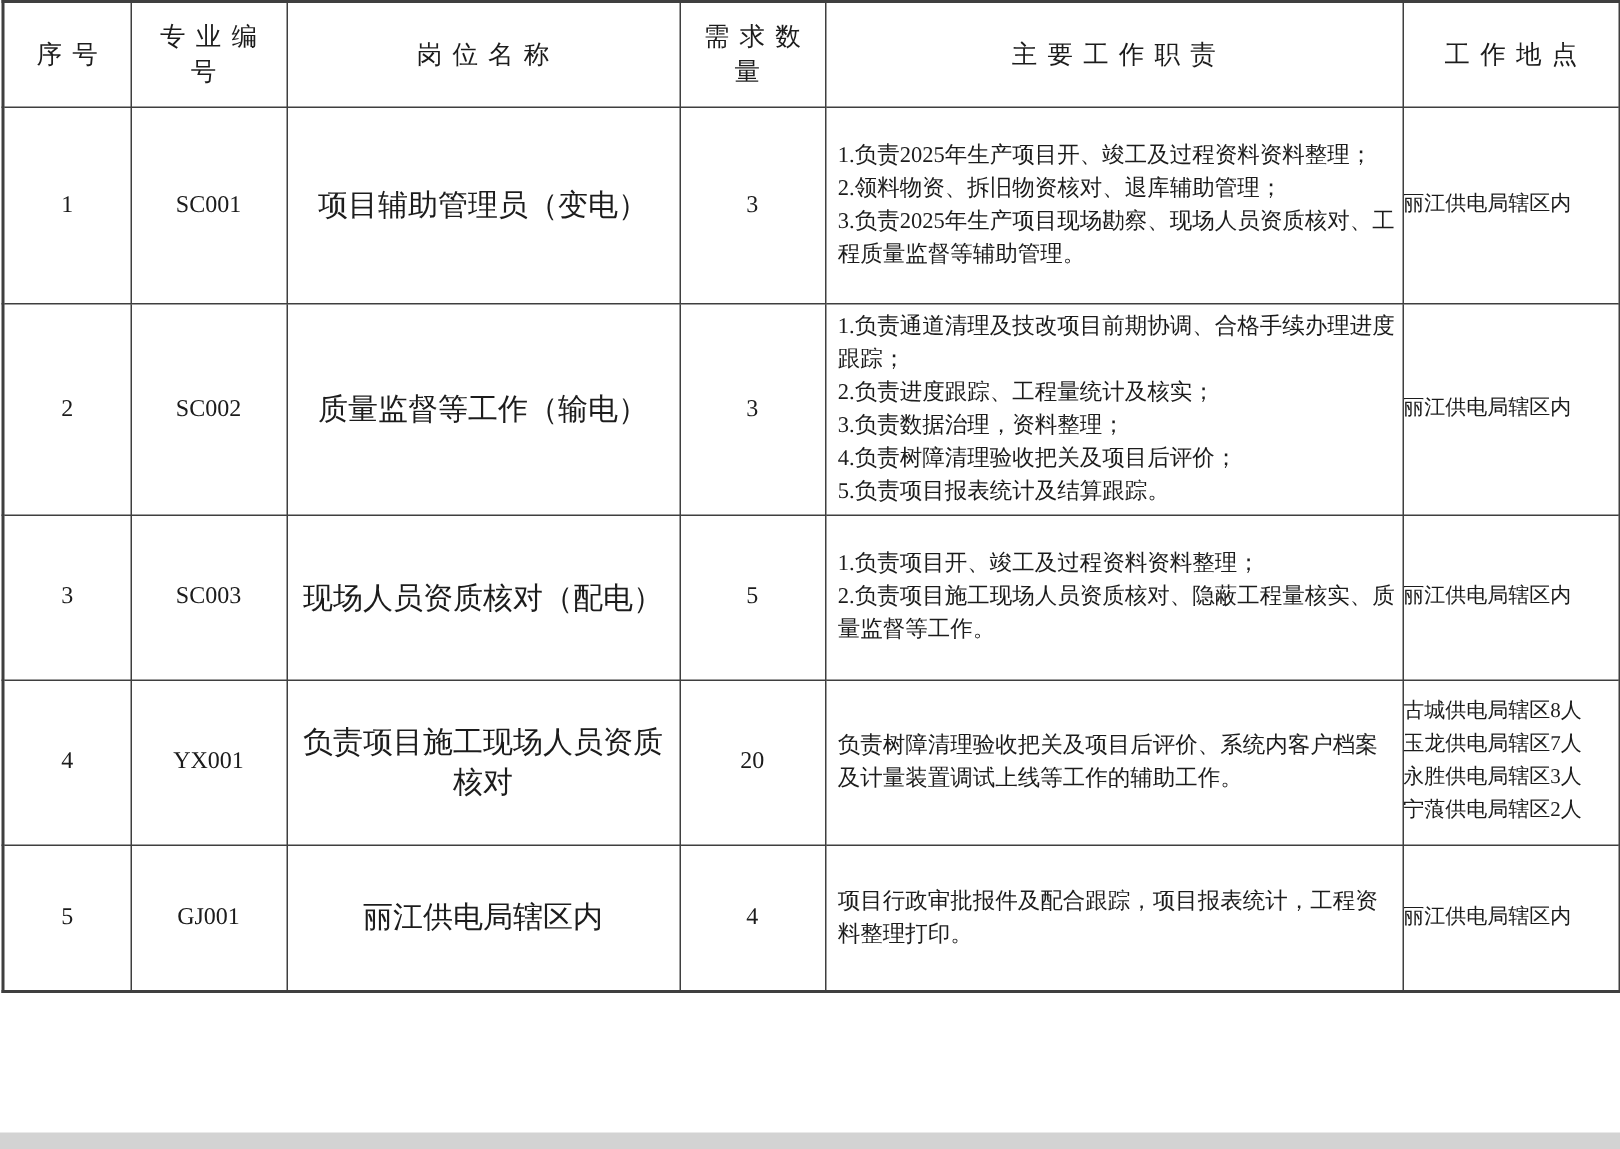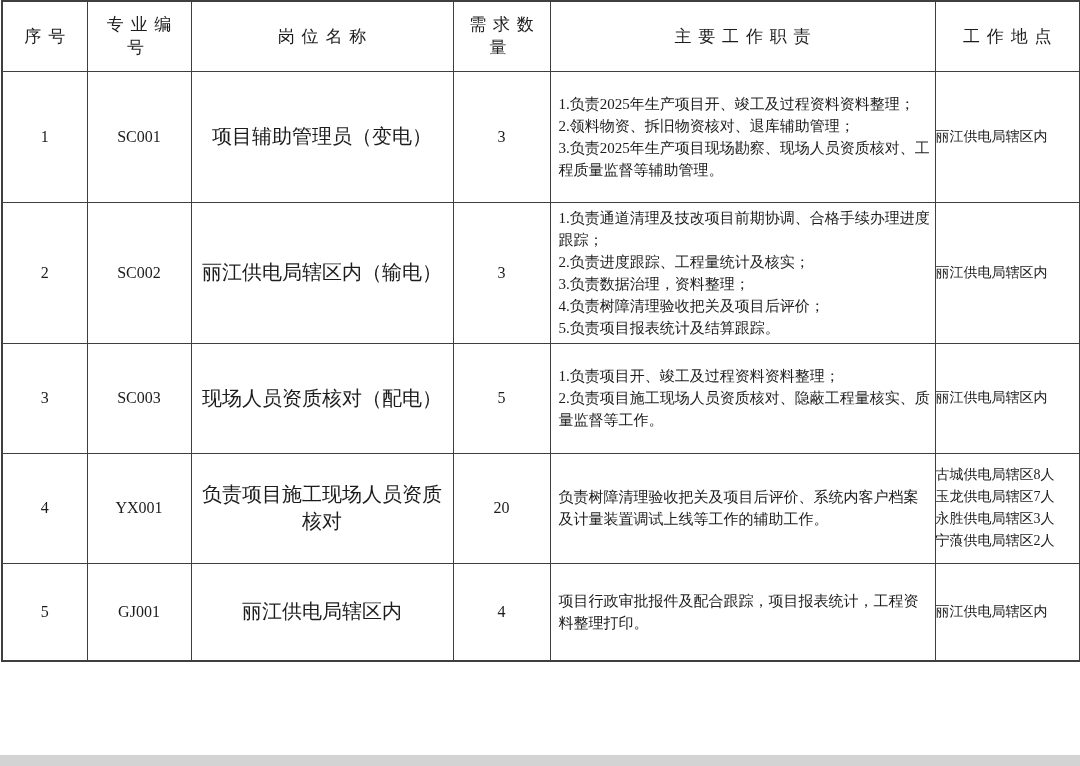--- a/index.html
+++ b/index.html
@@ -106,21 +106,21 @@
         <td class="c-count">3</td>
         <td class="c-duty">1.负责2025年生产项目开、竣工及过程资料资料整理；
 2.领料物资、拆旧物资核对、退库辅助管理；
 3.负责2025年生产项目现场勘察、现场人员资质核对、工程质量监督等辅助管理。</td>
         <td class="c-loc">丽江供电局辖区内</td>
       </tr>
 
       <tr style="height:141px">
         <td class="c-no">2</td>
         <td class="c-code">SC002</td>
-        <td class="c-pos">丽江供电局辖区内（输电）</td>
+        <td class="c-pos">质量监督等工作（输电）</td>
         <td class="c-count">3</td>
         <td class="c-duty">1.负责通道清理及技改项目前期协调、合格手续办理进度跟踪；
 2.负责进度跟踪、工程量统计及核实；
 3.负责数据治理，资料整理；
 4.负责树障清理验收把关及项目后评价；
 5.负责项目报表统计及结算跟踪。</td>
         <td class="c-loc">丽江供电局辖区内</td>
       </tr>
 
       <tr style="height:110px">

